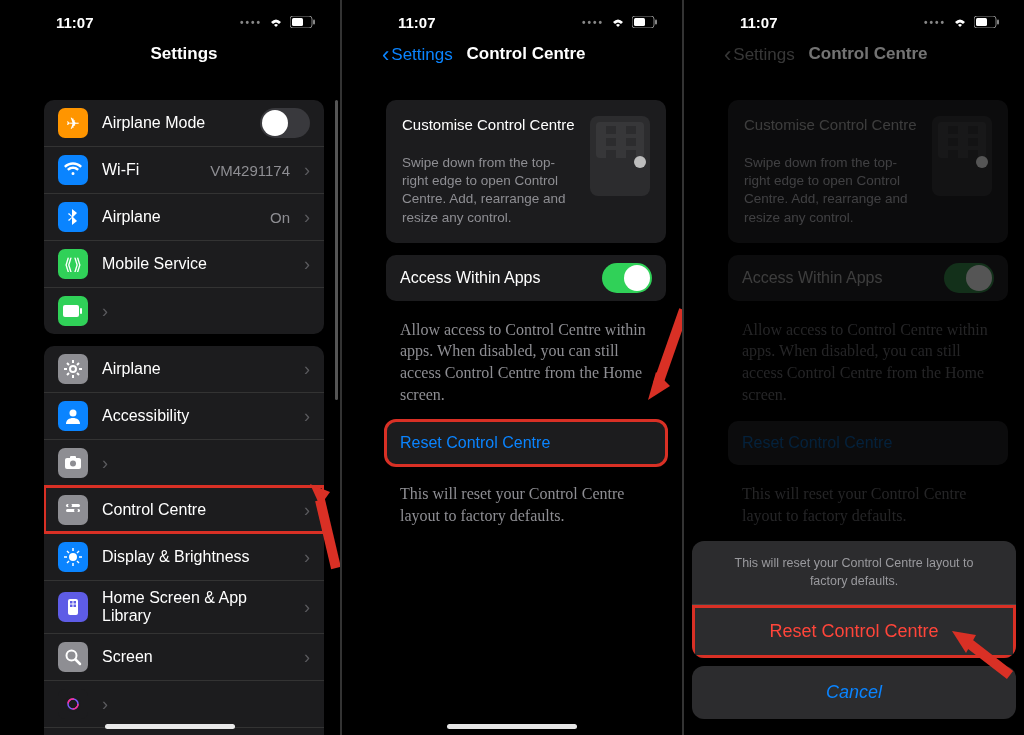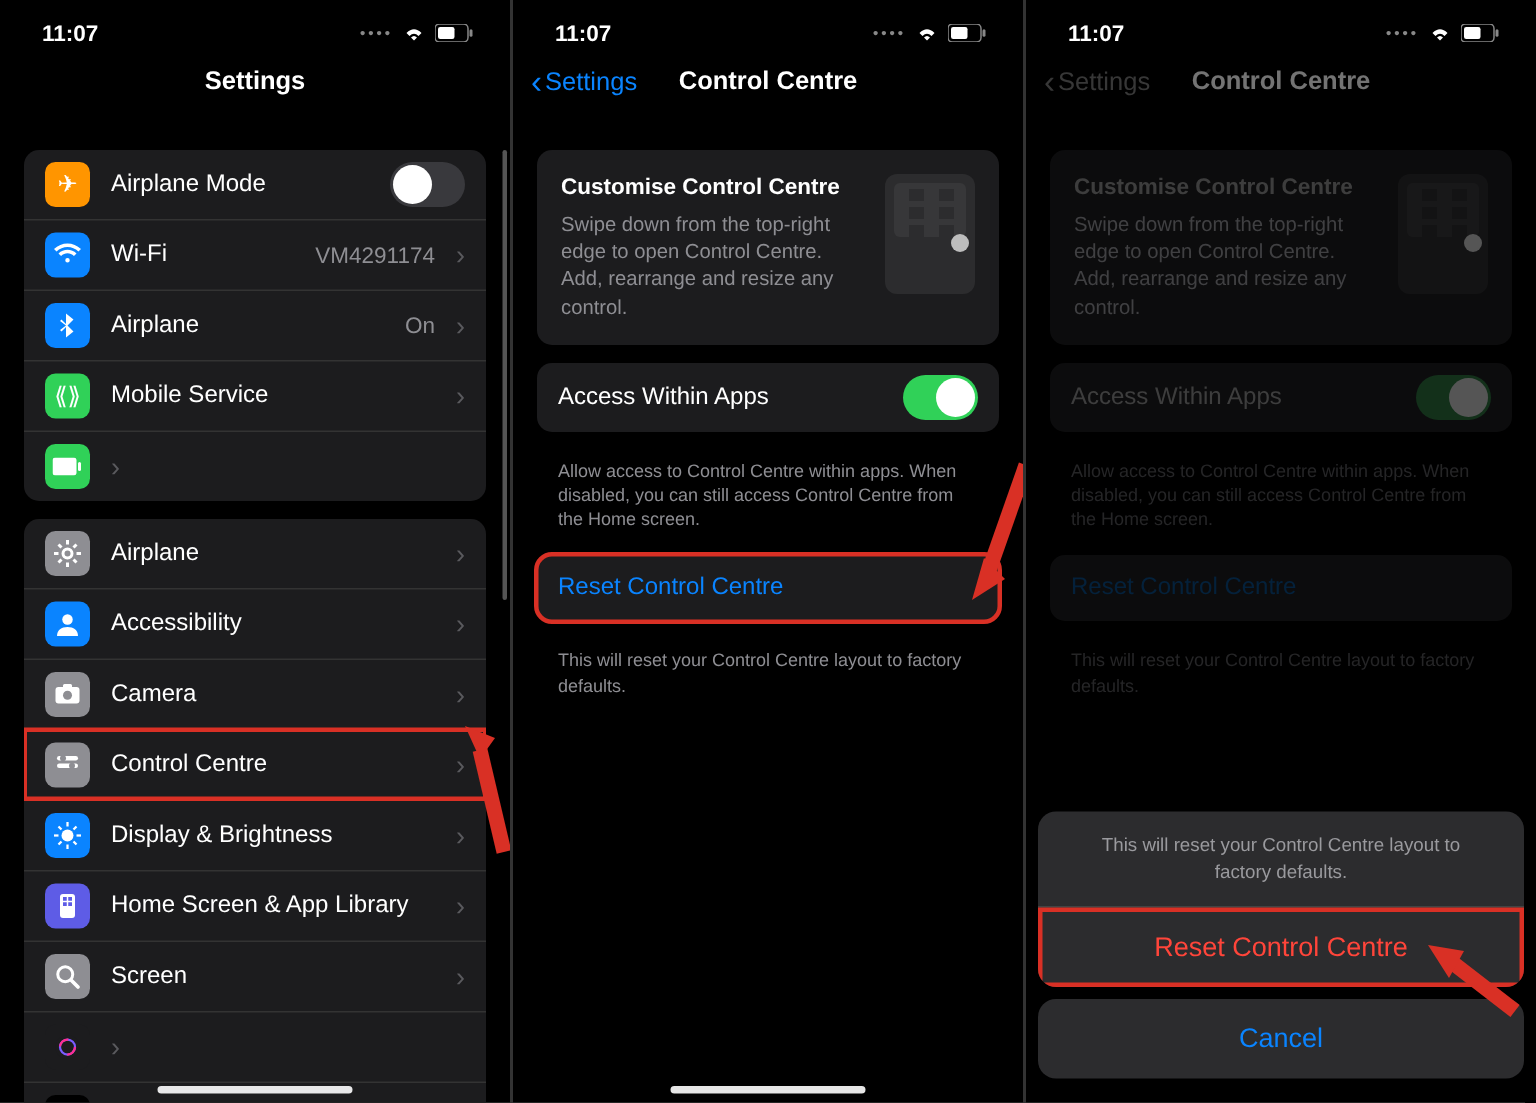--- a/index.html
+++ b/index.html
@@ -12,20 +12,21 @@
     gap: 2px;
     overflow: hidden;
   }
   .phone {
     width: 340px;
     height: 735px;
     background: #000;
     position: relative;
     color: #fff;
     overflow: hidden;
+    padding-left: 28px;
   }
   .phone.dimmed .page-content { opacity: 0.45; }
   .phone.dimmed .nav-bar { opacity: 0.45; }
   .status-bar {
     height: 44px;
     display: flex;
     align-items: center;
     justify-content: space-between;
     padding: 0 24px 0 28px;
     font-size: 15px;
@@ -85,29 +86,29 @@
   }
   .switch.on { background: #30d158; }
   .switch.on.dim { background: #2a6b3b; }
   .switch::after {
     content: ""; position: absolute; width: 26px; height: 26px; border-radius: 50%;
     background: #fff; top: 2px; left: 2px;
   }
   .switch.on::after { left: 22px; }
   .switch.dim::after { background:#bdbdbd; }
   .section-footer {
-    color: #8e8e93; font-size: 12px; padding: 6px 30px 4px 30px; line-height: 1.35;
+    color: #8e8e93; font-size: 16px; padding: 6px 30px 4px 30px; line-height: 1.35; font-family: Liberation Serif, serif;
   }
   .section-footer.dim { color: #525256; }
   .promo-card {
     background: #1c1c1e; border-radius: 10px; margin: 12px 16px;
     padding: 16px; display: flex; gap: 14px; align-items: flex-start;
   }
   .promo-text { flex: 1; }
-  .promo-title { font-size: 15px; font-weight: 700; margin-bottom: 8px; color: #fff; }
+  .promo-title { font-size: 15px; font-weight: 400; margin-bottom: 21px; color: #fff; }
   .promo-desc { font-size: 13.5px; color: #8e8e93; line-height: 1.35; }
   .promo-graphic {
     width: 60px; height: 80px; background: #2c2c2e; border-radius: 8px;
     position: relative; flex-shrink: 0;
   }
   .promo-graphic::before {
     content:""; position:absolute; top:6px; left:6px; right:6px; height:36px;
     background: linear-gradient(#3a3a3c 33%, transparent 33%) 0 0/100% 12px,
                 linear-gradient(90deg,#3a3a3c 50%, transparent 50%) 0 0/20px 100%;
     border-radius:4px; opacity:0.8;
@@ -131,21 +132,21 @@
   }
   .sheet-msg {
     color: #9a9a9e; font-size: 12.5px; text-align: center; padding: 14px 40px;
     border-bottom: 0.5px solid #444;
     line-height:1.4;
   }
   .sheet-btn {
     text-align: center; padding: 16px 0; font-size: 18px;
   }
   .sheet-destructive { color: #ff453a; }
-  .sheet-cancel { color: #0a84ff; font-weight: 500; }
+  .sheet-cancel { color: #0a84ff; font-weight: 500; font-style: italic; }
   .sheet-highlight { outline: 3px solid #d93025; outline-offset: -3px; }
   .home-indicator {
     position: absolute; bottom: 6px; left: 50%; transform: translateX(-50%);
     width: 130px; height: 5px; background: #fff; border-radius: 3px; opacity: 0.9;
   }
   .arrow {
     position: absolute; pointer-events:none; z-index:20;
   }
   .arrow svg polygon { fill: #d93025; }
   .arrow svg line { stroke:#d93025; stroke-width:10; }
@@ -238,21 +239,20 @@
           <span class="chev-right">›</span>
         </div>
         <div class="list-row">
           <div class="app-icon" style="background: rgb(142, 142, 147);">
             <svg width="18" height="18" viewBox="0 0 18 18">
               <rect x="1" y="4" width="16" height="11" rx="2" fill="#fff"></rect>
               <circle cx="9" cy="9.5" r="3" fill="#8e8e93"></circle>
               <rect x="6" y="2" width="6" height="3" rx="1" fill="#fff"></rect>
             </svg>
           </div>
-          <span class="label">Camera</span>
           <span class="chev-right">›</span>
         </div>
         <div class="list-row row-highlight">
           <div class="app-icon" style="background: rgb(142, 142, 147);">
             <svg width="18" height="18" viewBox="0 0 18 18">
               <rect x="2" y="3" width="14" height="3" rx="1.5" fill="#fff"></rect>
               <rect x="2" y="8" width="14" height="3" rx="1.5" fill="#fff"></rect>
               <circle cx="6" cy="4.5" r="2" fill="#8e8e93"></circle>
               <circle cx="12" cy="9.5" r="2" fill="#8e8e93"></circle>
             </svg>

